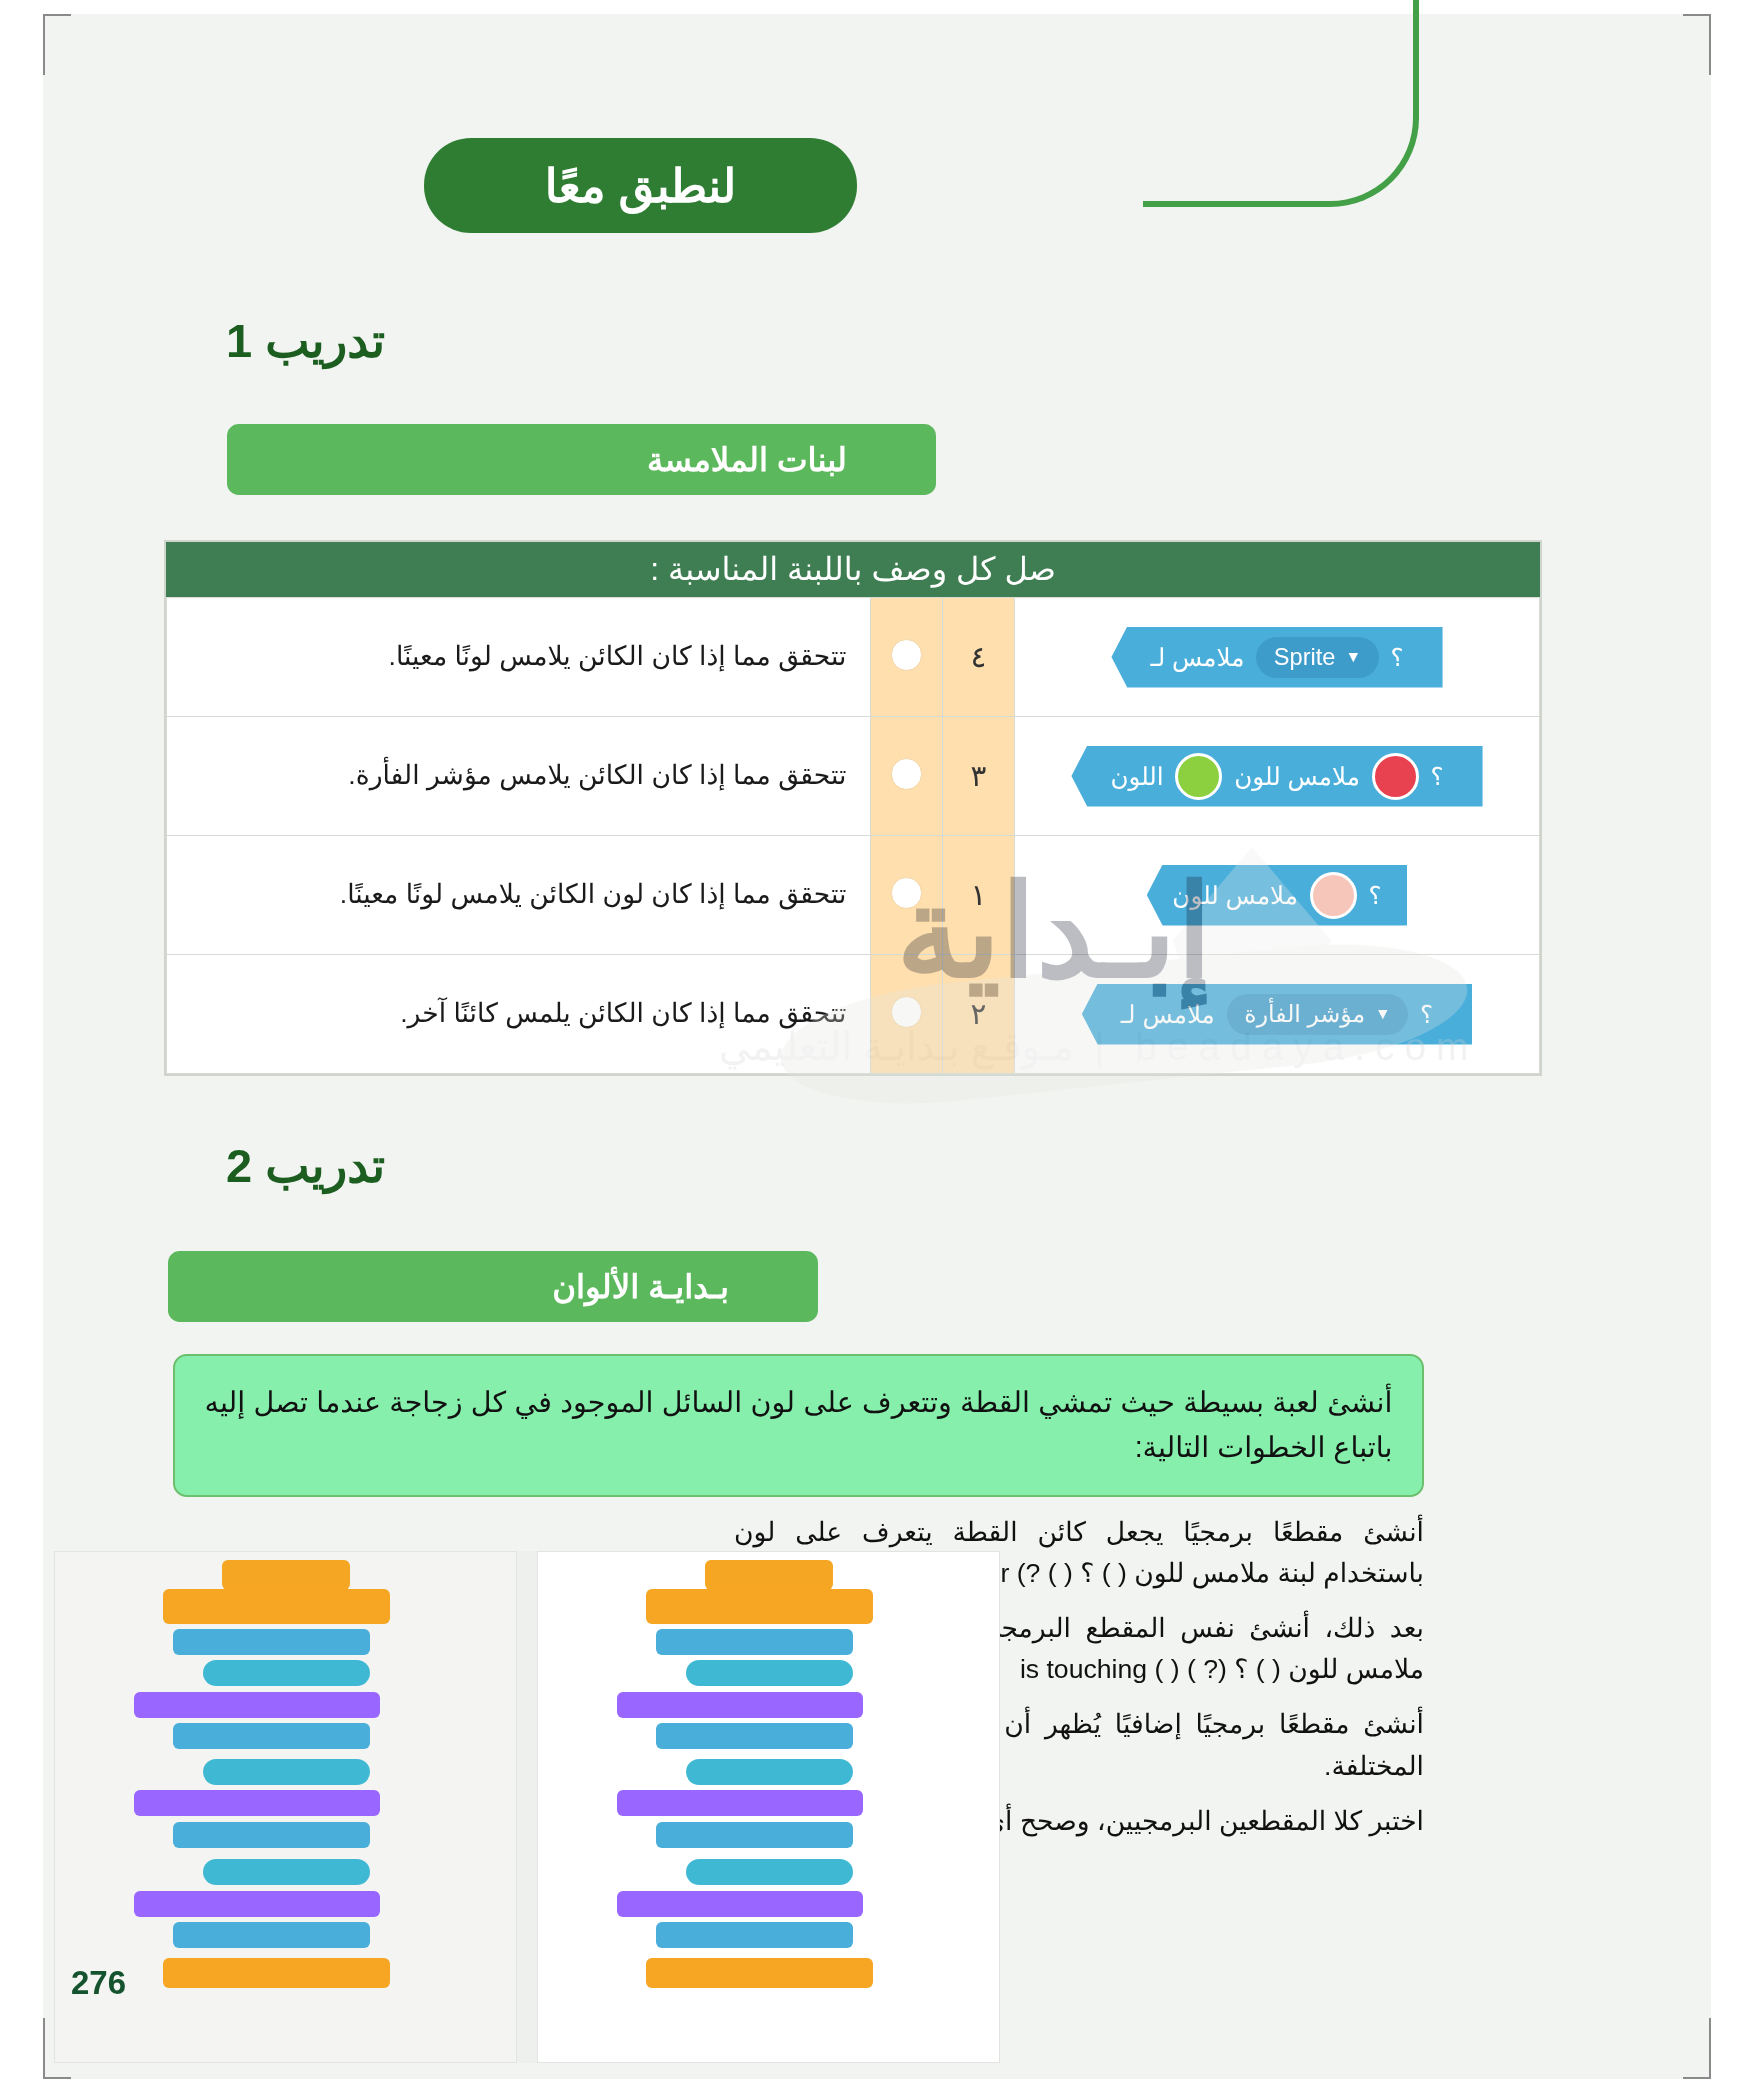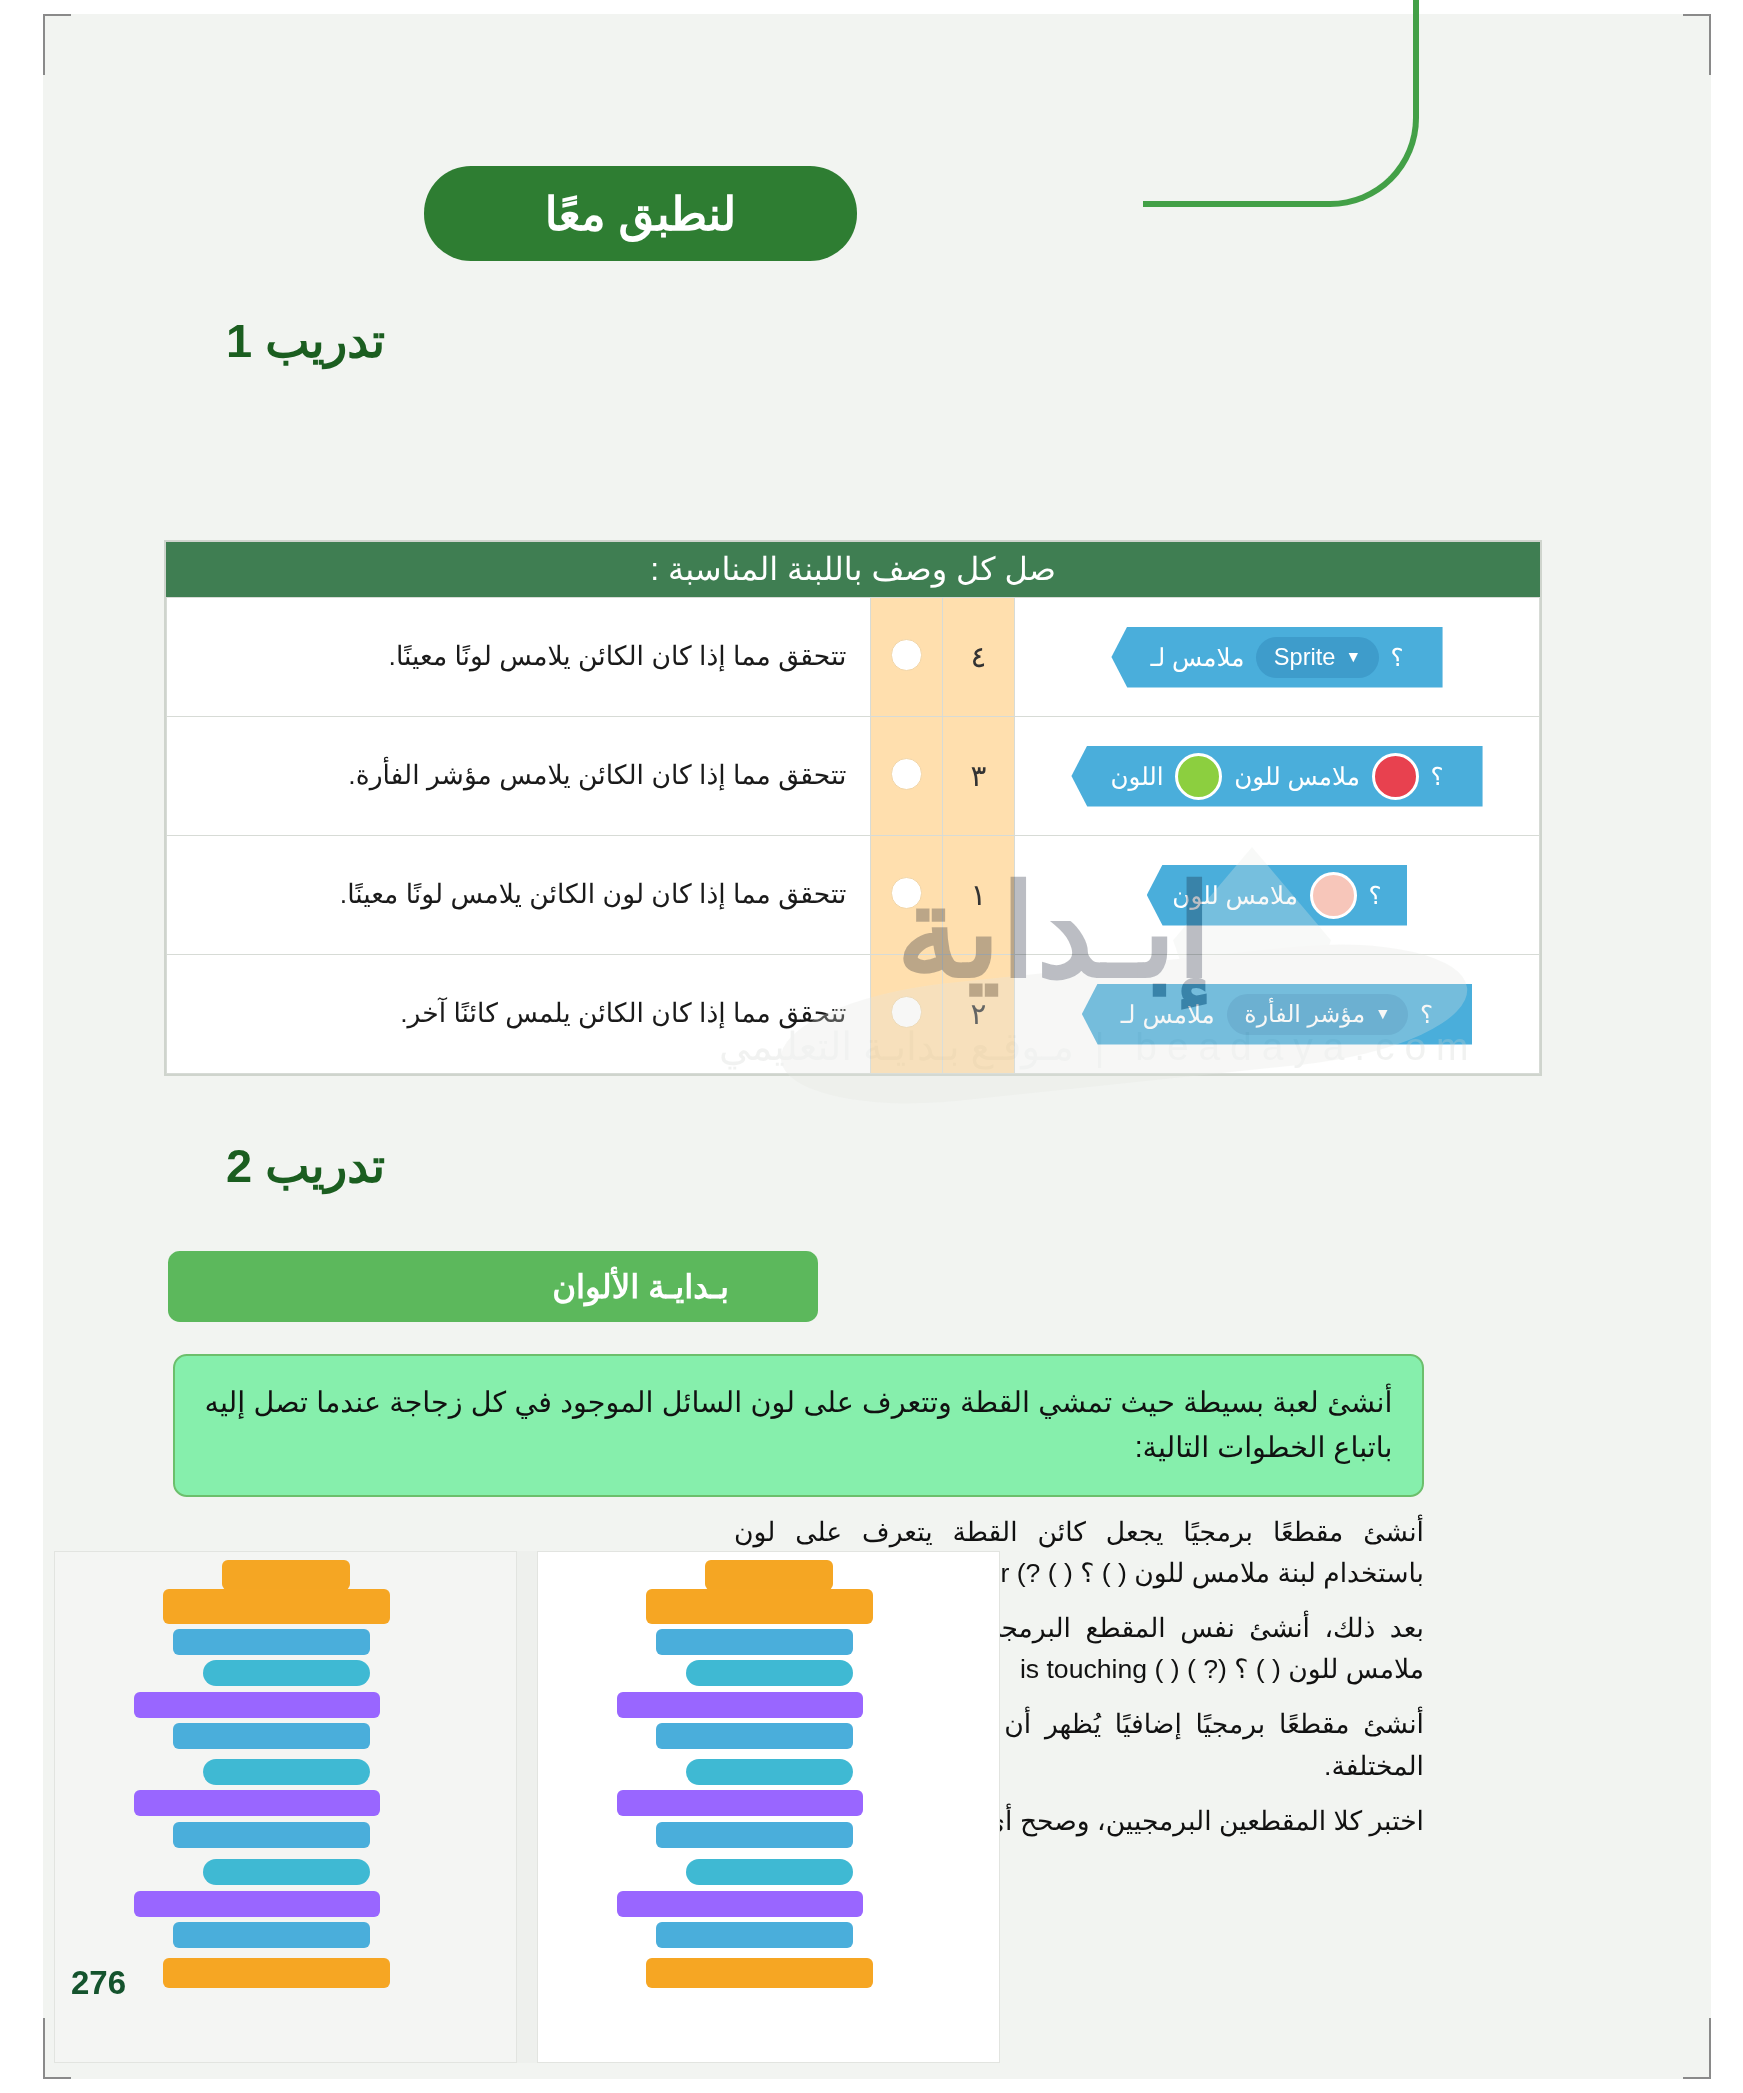--- a/index.html
+++ b/index.html
@@ -37,21 +37,20 @@
   }
   .banner{
     position:absolute;top:138px;right:887px;
     width:433px;height:95px;
     background:#2e7d32;
     border-radius:47px;
     color:#ffffff;
     font-size:46px;font-weight:bold;
     display:flex;align-items:center;justify-content:center;
     z-index:2;
-    margin-top:28px;
   }
   .sec-title{
     position:absolute;right:1359px;
     color:#1b5e20;font-size:47px;font-weight:bold;
     letter-spacing:0px;
   }
   #t1{top:313px;}
   #t2{top:1138px;}
 
   .sub-pill{
@@ -176,20 +175,21 @@
 
   <div class="corner c-tl"></div>
   <div class="corner c-tr"></div>
   <div class="corner c-bl"></div>
   <div class="corner c-br"></div>
 
   <div class="curve"></div>
   <div class="banner">لنطبق معًا</div>
 
   <div class="sec-title" id="t1">تدريب 1</div>
+  <div class="sub-pill" id="p1">لبنات الملامسة</div>
 
   <div class="tbl">
     <div class="tbl-head">صل كل وصف باللبنة المناسبة :</div>
     <table>
       <tbody>
         <tr>
           <td class="col-block">
             <span class="blk wide">
               <span>؟</span>
               <span class="inner-pill">

